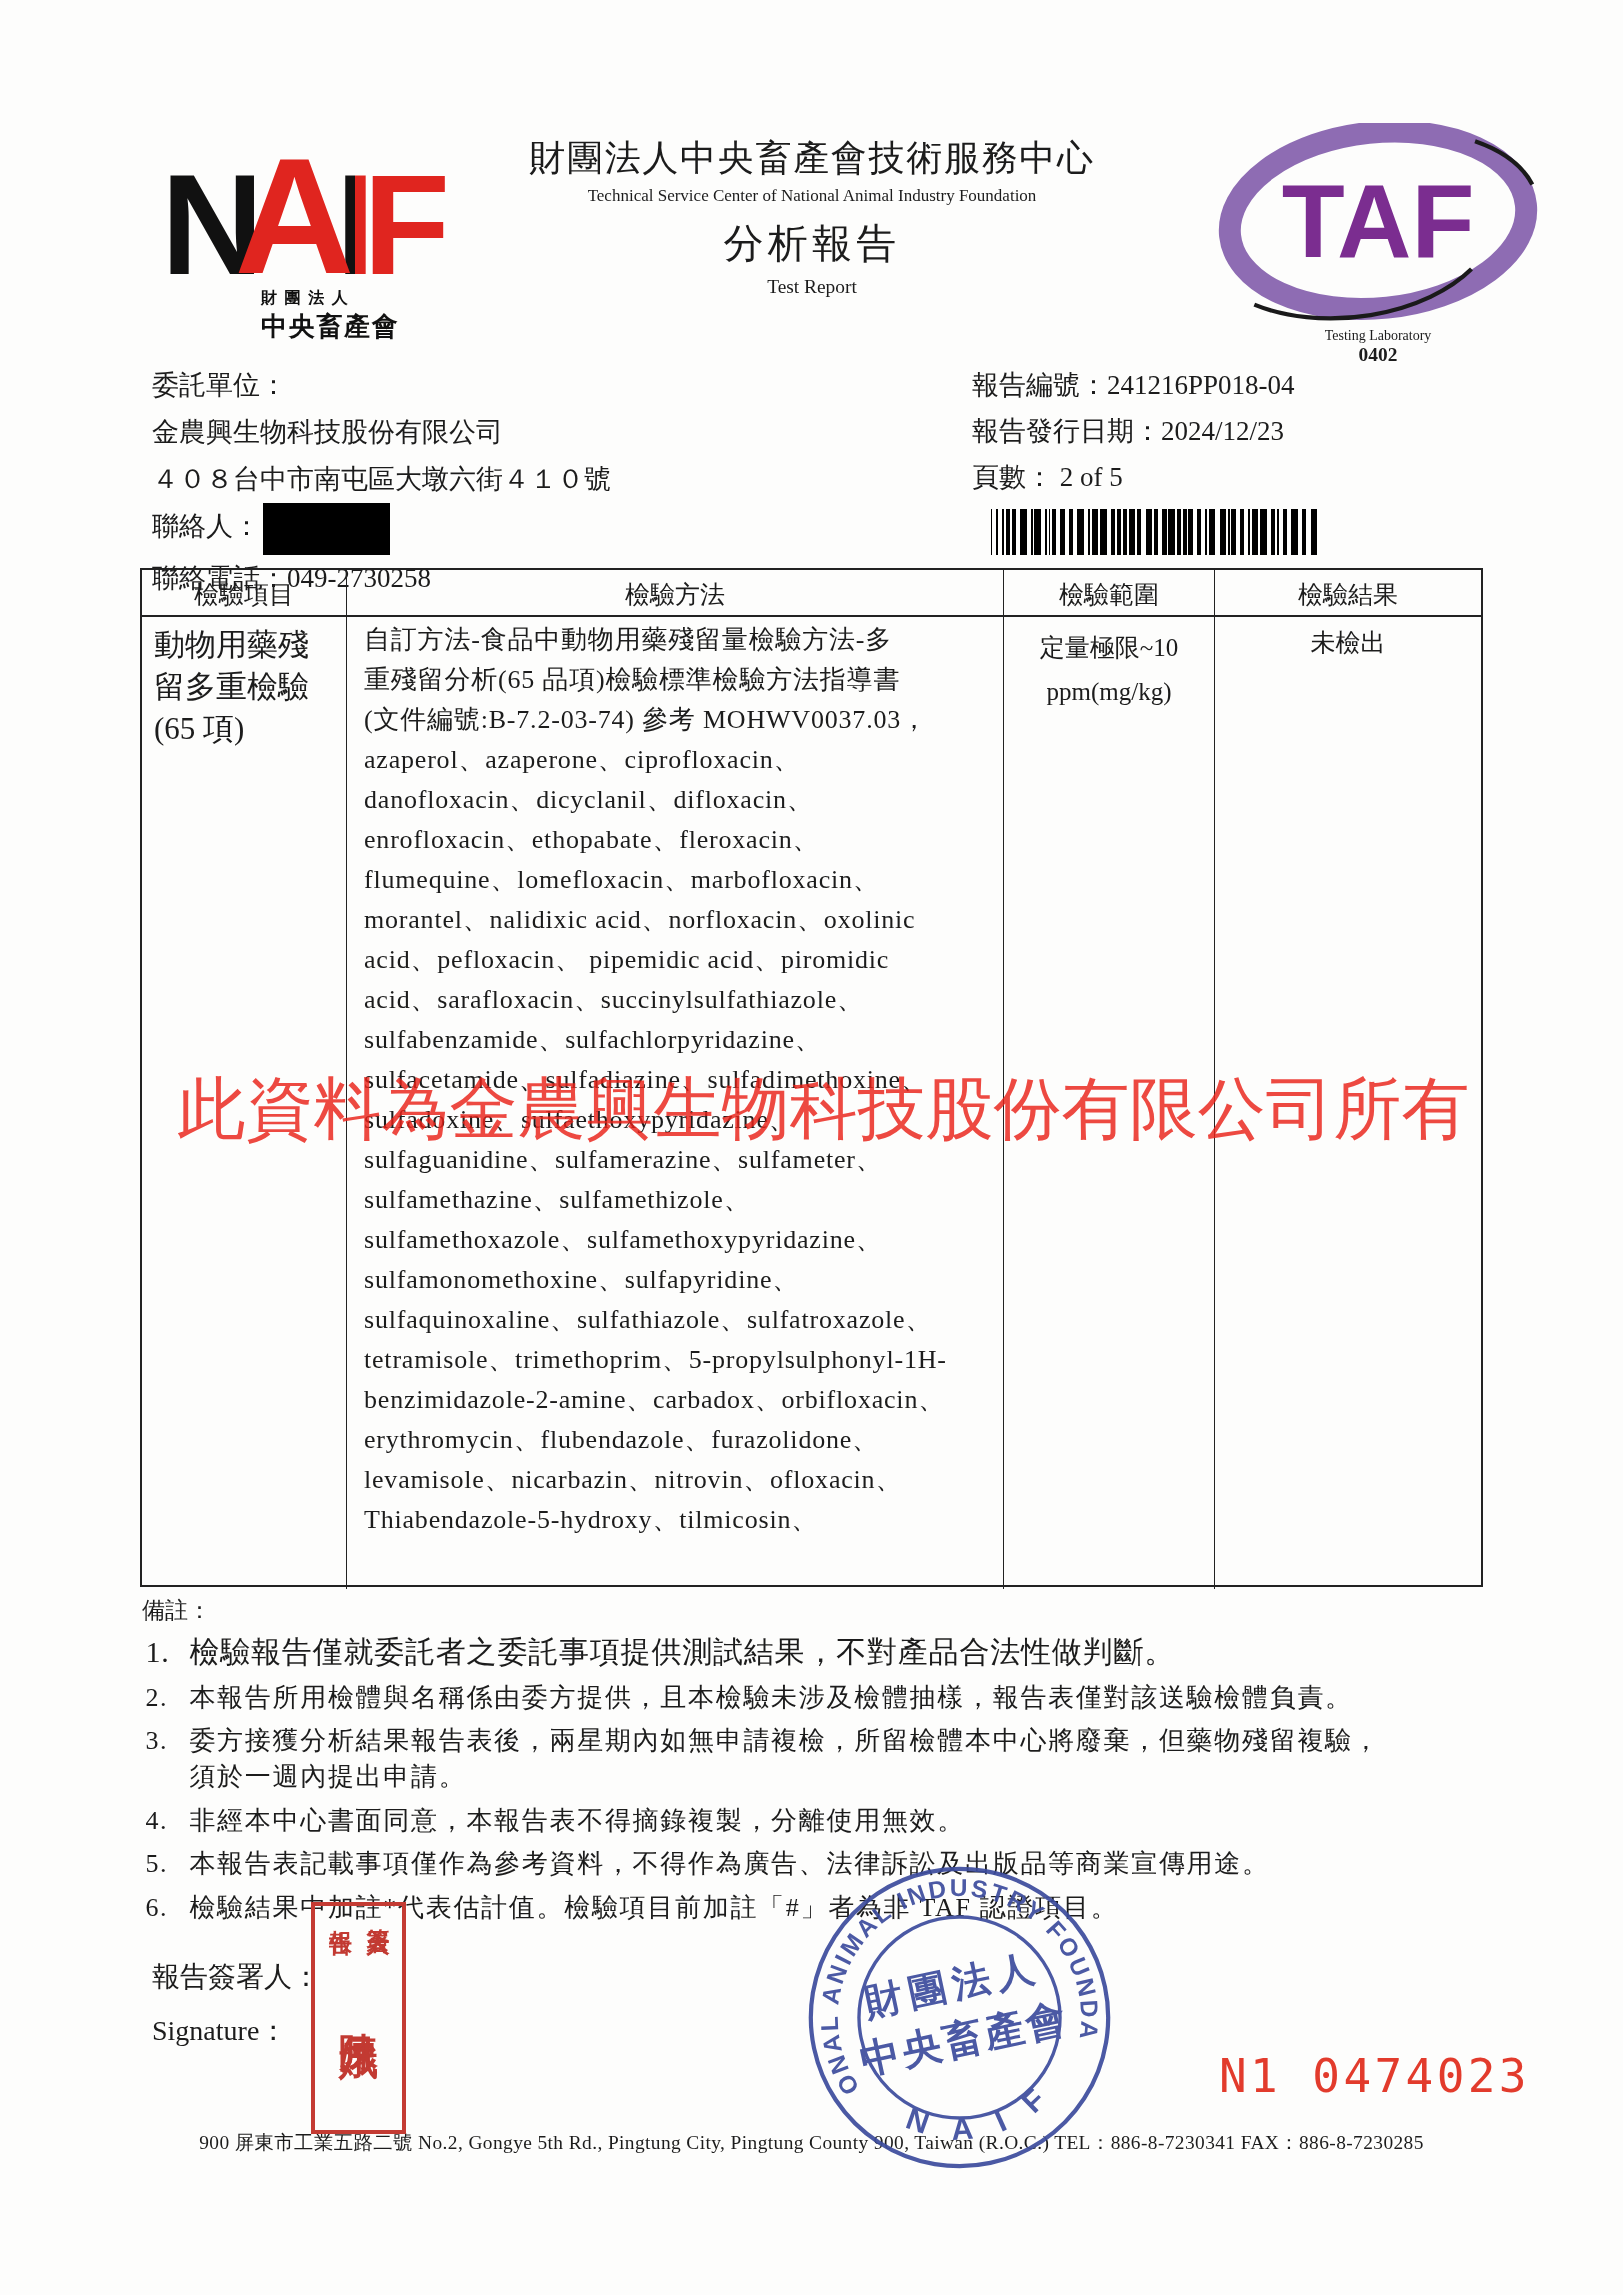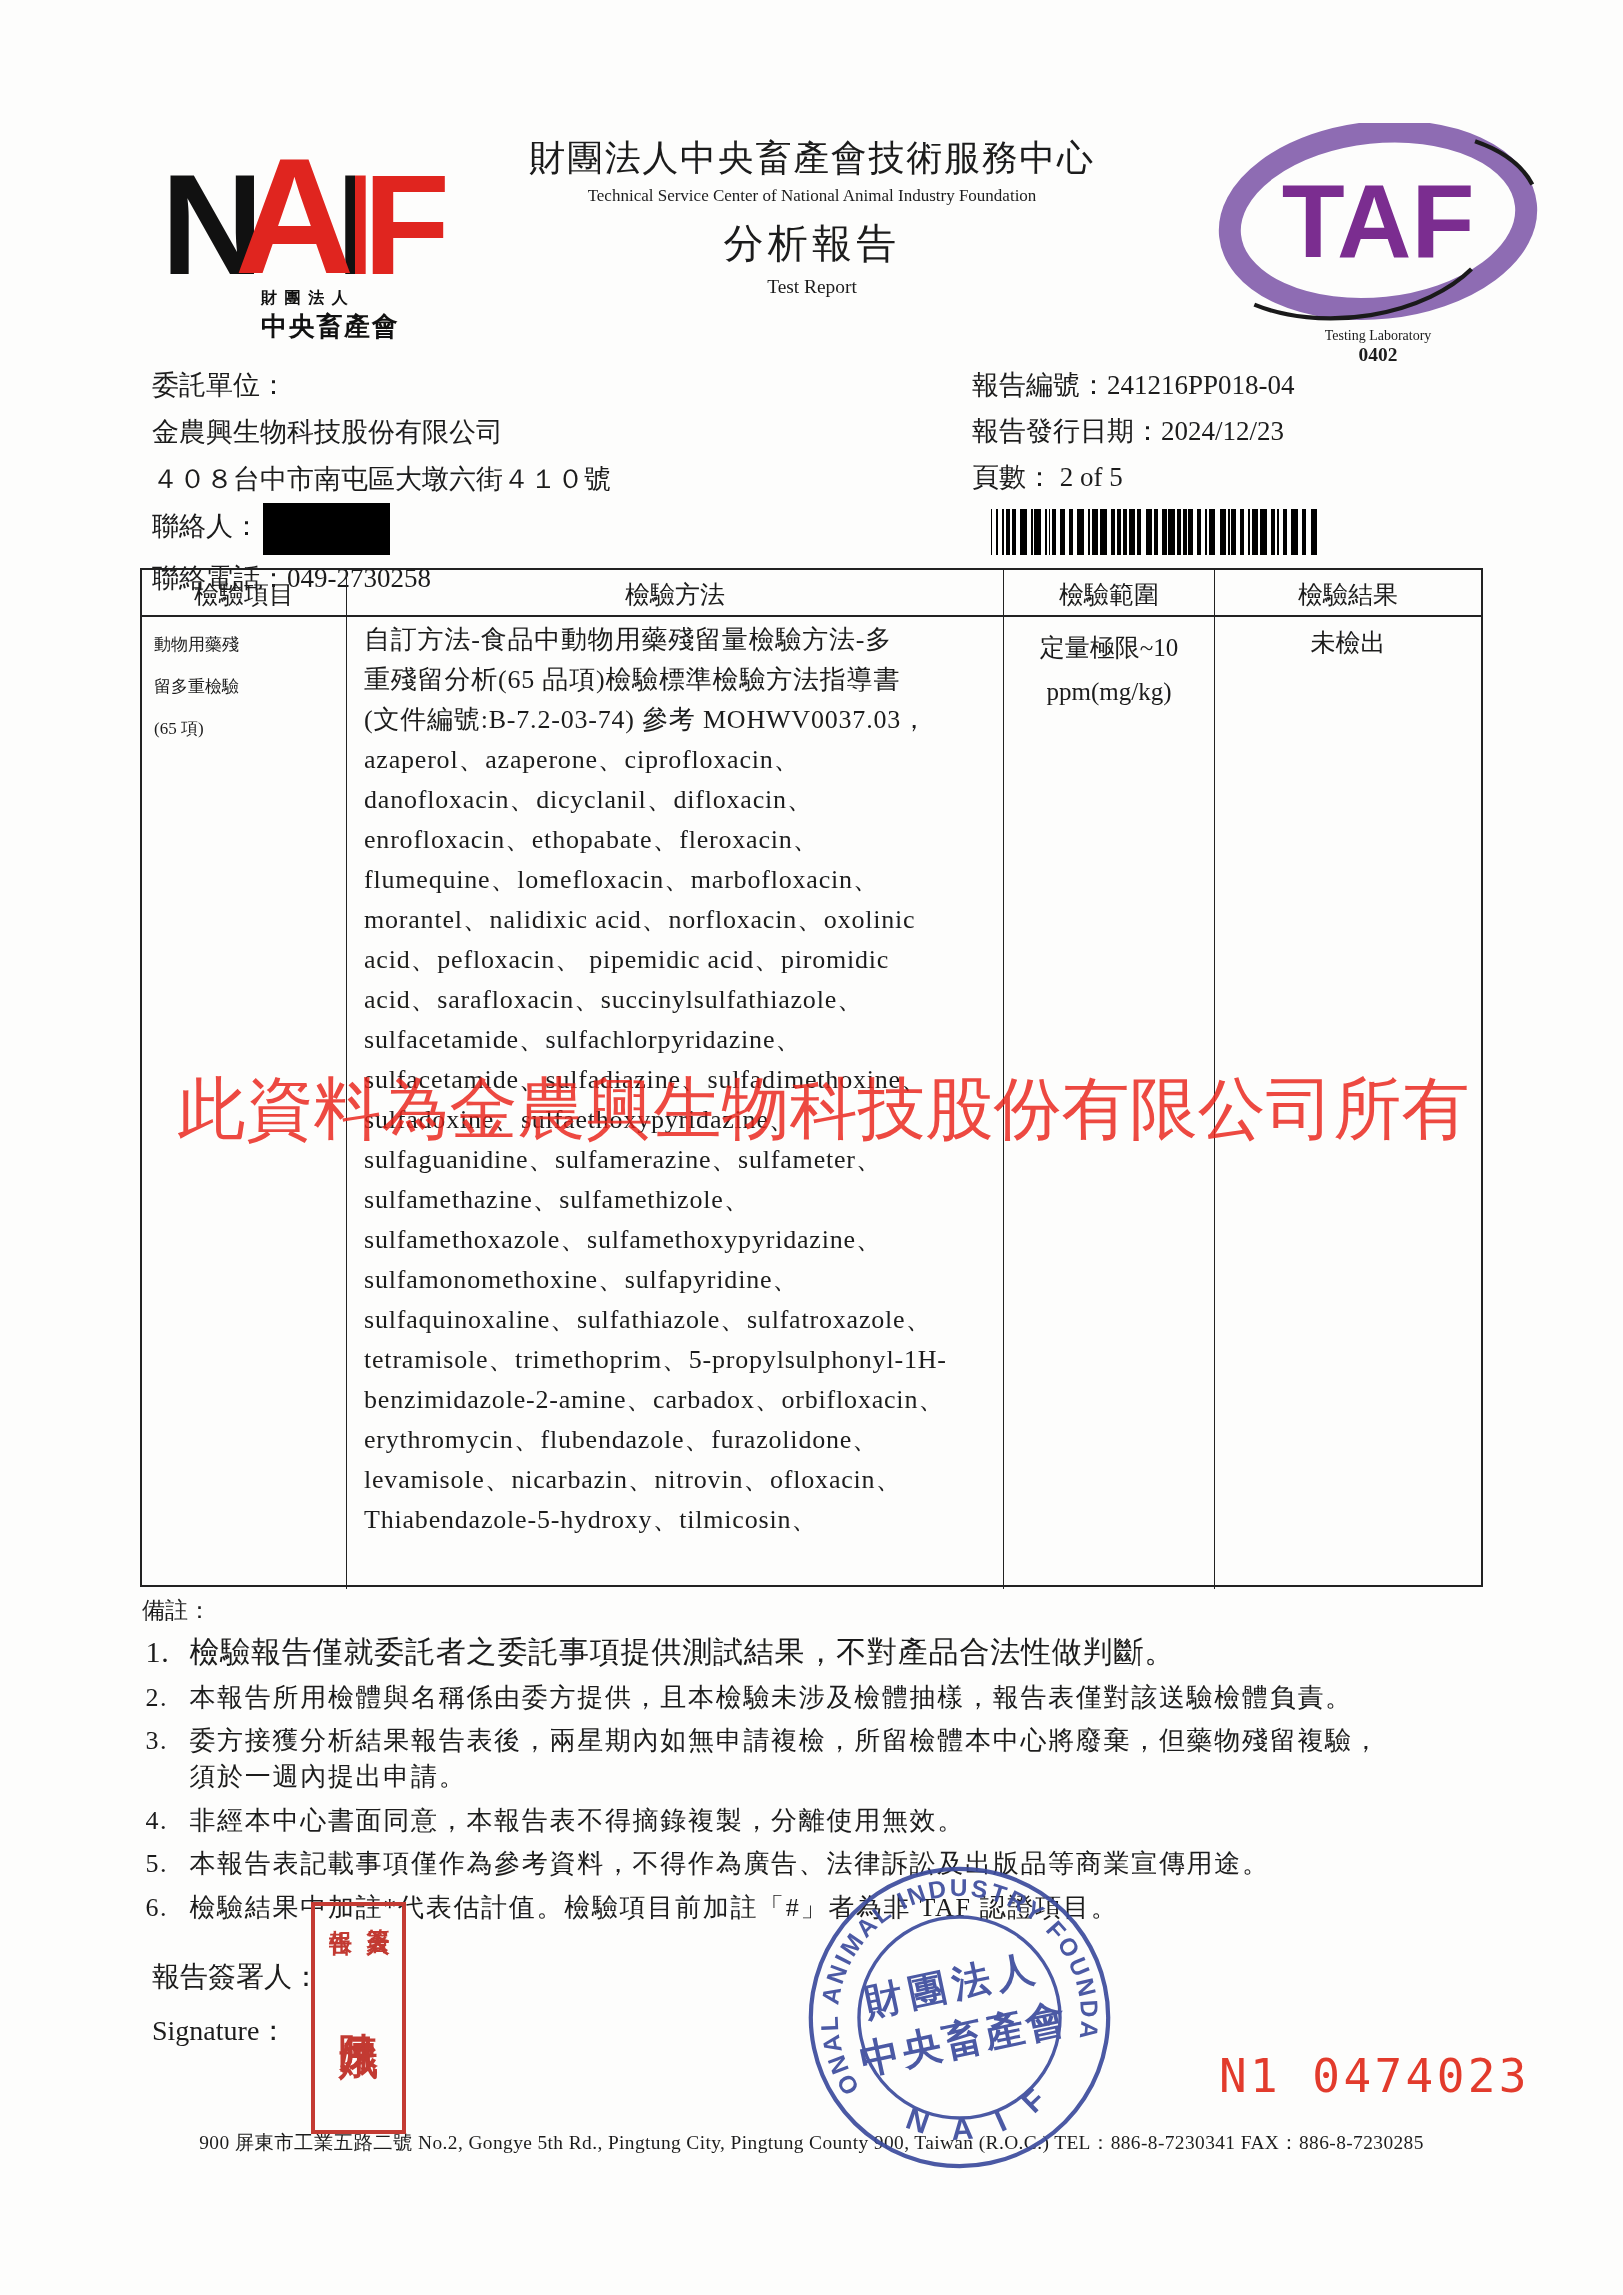--- a/index.html
+++ b/index.html
@@ -35,21 +35,21 @@
   .report{position:absolute;left:972px;top:362px;font-size:27px;line-height:46px;}
   .barcode{margin:8.5px 0 0 18.6px;width:338px;height:46px;display:flex;align-items:stretch;}
   .barcode div{height:100%;}
 
   
   .rtable{position:absolute;left:140px;top:568px;width:1343px;height:1019px;border:2.5px solid #222;
         display:grid;grid-template-columns:205px 657px 211px 266px;grid-template-rows:47px 972px;box-sizing:border-box;}
   .cell{border-right:1.7px solid #222;box-sizing:border-box;}
   .cell:nth-child(4n){border-right:none;}
   .th{border-bottom:2.5px solid #222;font-size:25px;text-align:center;padding-top:7.6px;}
-  .item-cell{padding:6.8px 0 0 12px;font-size:17px;line-height:42px;}
+  .item-cell{padding:6.8px 0 0 12px;font-size:31px;line-height:42px;}
   .method-cell{padding:3.4px 0 0 17px;font-size:26px;line-height:40px;letter-spacing:0.8px;}
   .range-cell{text-align:center;padding-top:8.5px;font-size:25px;line-height:44px;}
   .result-cell{text-align:center;padding-top:8.5px;font-size:25px;}
 
   
   .wm{position:absolute;left:50%;transform:translateX(-50%);white-space:nowrap;color:#ea2219;opacity:.82;z-index:5;}
   .wm1{top:1064px;font-size:68px;margin-left:12px;}
   .wm2{top:1163px;font-size:62px;letter-spacing:2.5px;}
 
   
@@ -246,21 +246,21 @@
         <div>自訂方法-食品中動物用藥殘留量檢驗方法-多</div>
         <div>重殘留分析(65 品項)檢驗標準檢驗方法指導書</div>
         <div>(文件編號:B-7.2-03-74) 參考 MOHWV0037.03，</div>
         <div>azaperol、azaperone、ciprofloxacin、</div>
         <div>danofloxacin、dicyclanil、difloxacin、</div>
         <div>enrofloxacin、ethopabate、fleroxacin、</div>
         <div>flumequine、lomefloxacin、marbofloxacin、</div>
         <div>morantel、nalidixic acid、norfloxacin、oxolinic</div>
         <div>acid、pefloxacin、 pipemidic acid、piromidic</div>
         <div>acid、sarafloxacin、succinylsulfathiazole、</div>
-        <div>sulfacetamide、sulfachlorpyridazine、</div>
+        <div>sulfabenzamide、sulfachlorpyridazine、</div>
         <div>sulfacetamide、sulfadiazine、sulfadimethoxine、</div>
         <div>sulfadoxine、sulfaethoxypyridazine、</div>
         <div>sulfaguanidine、sulfamerazine、sulfameter、</div>
         <div>sulfamethazine、sulfamethizole、</div>
         <div>sulfamethoxazole、sulfamethoxypyridazine、</div>
         <div>sulfamonomethoxine、sulfapyridine、</div>
         <div>sulfaquinoxaline、sulfathiazole、sulfatroxazole、</div>
         <div>tetramisole、trimethoprim、5-propylsulphonyl-1H-</div>
         <div>benzimidazole-2-amine、carbadox、orbifloxacin、</div>
         <div>erythromycin、flubendazole、furazolidone、</div>

